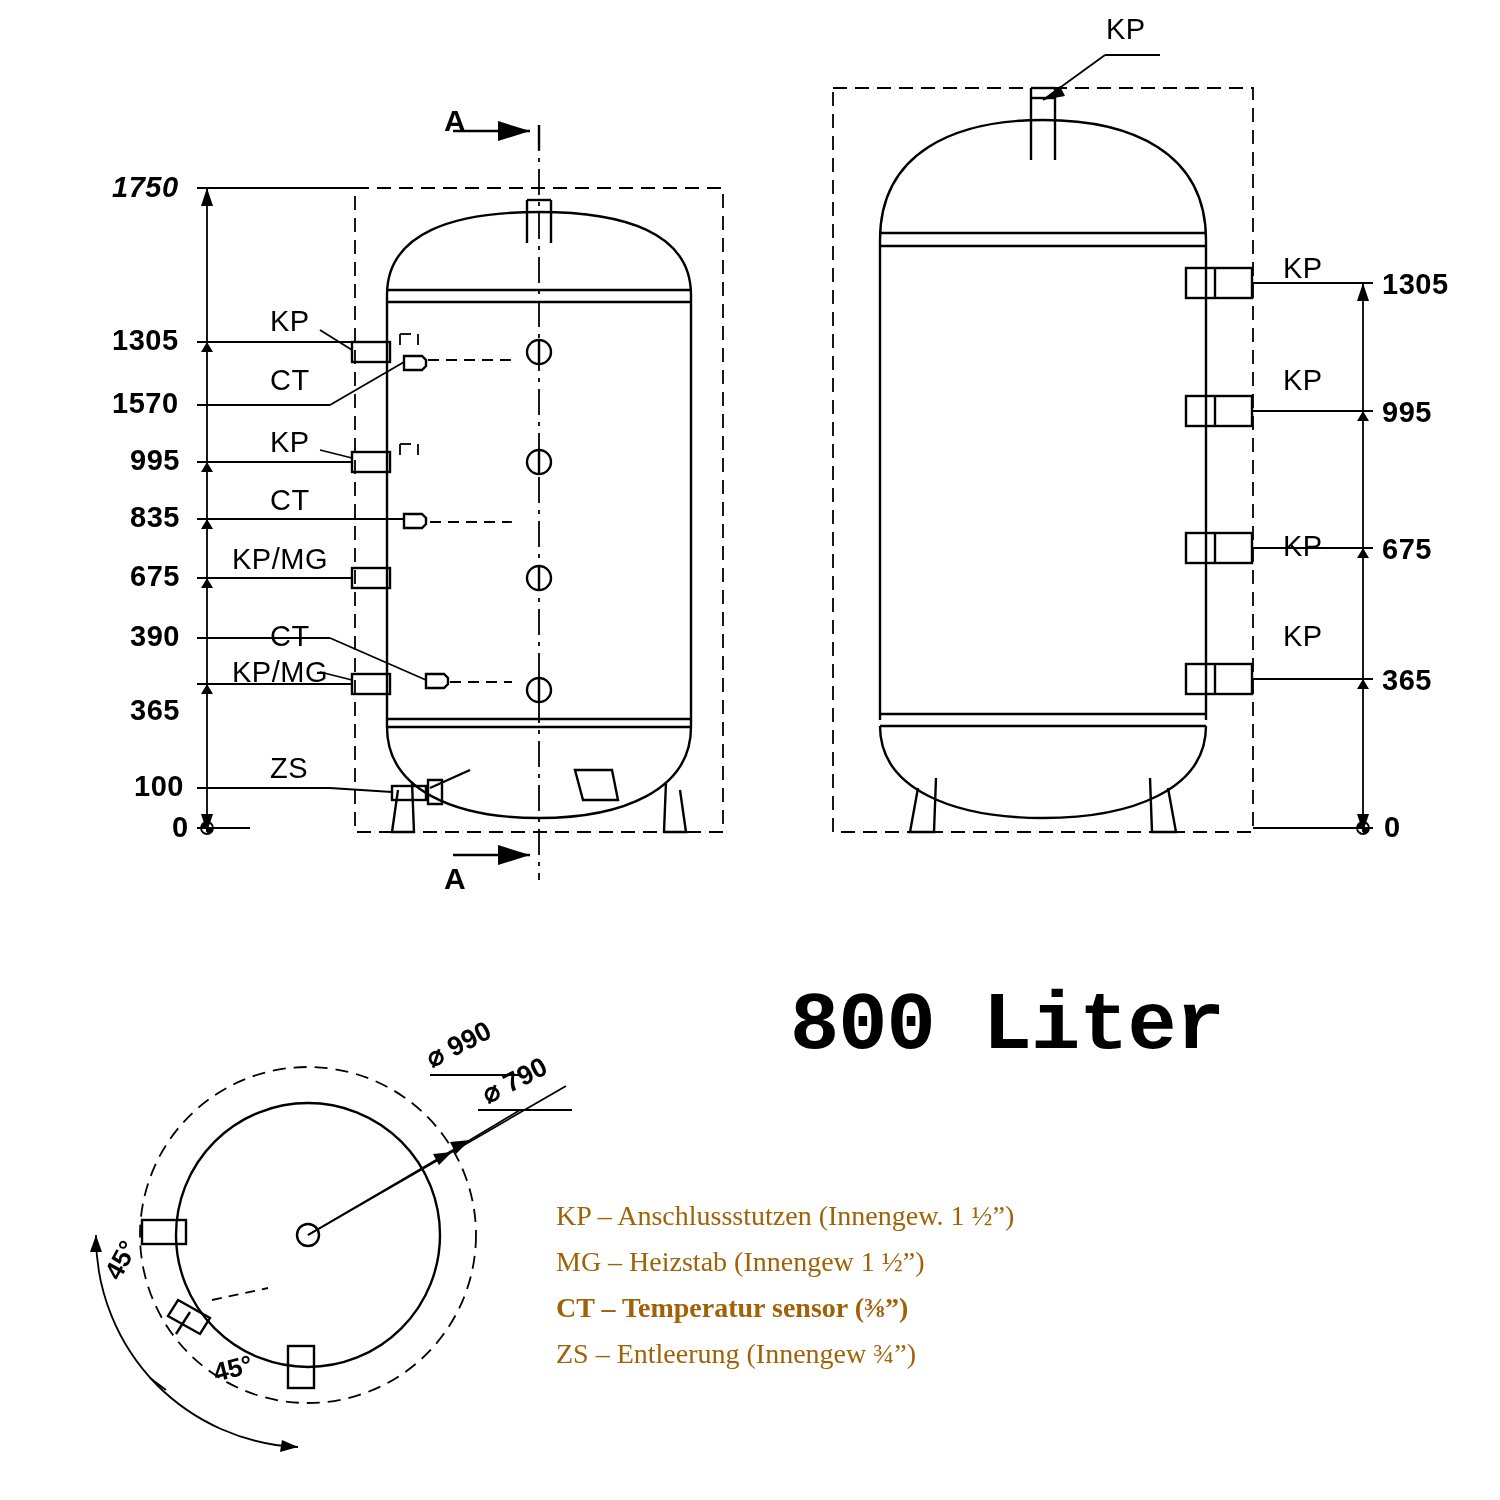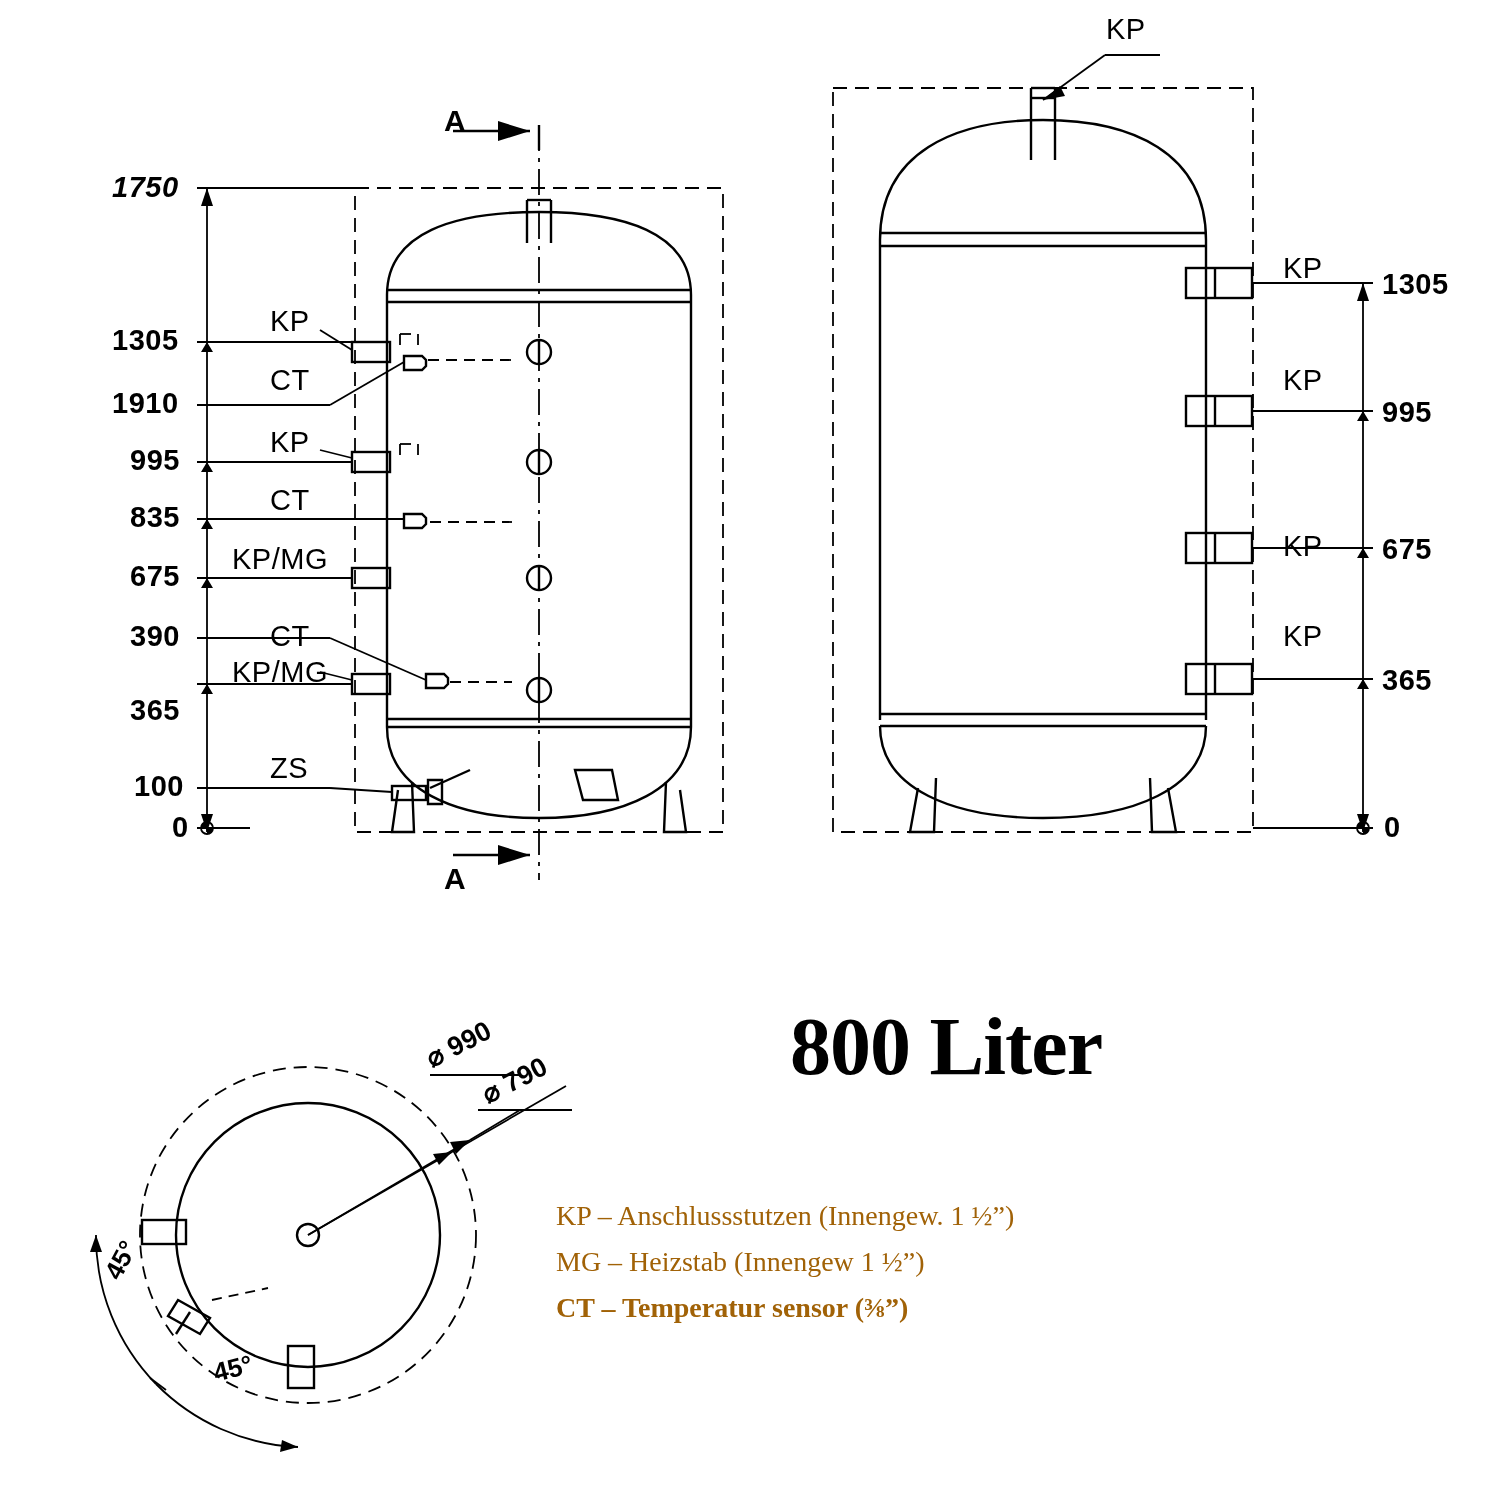--- a/index.html
+++ b/index.html
@@ -42,26 +42,25 @@
   }
   .sectletter {
     position: absolute;
     font-family: "Liberation Sans", sans-serif;
     font-weight: bold;
     font-size: 30px;
     color: #000;
   }
   .title {
     position: absolute;
-    font-family: Liberation Serif, serif;
+    font-family: Liberation Mono, monospace;
     font-weight: bold;
     font-size: 82px;
     color: #000;
     letter-spacing: -1px;
-    margin-top: 20px;
   }
   .legend {
     position: absolute;
     font-family: "Liberation Serif", serif;
     font-size: 28px;
     color: #a16207;
     white-space: nowrap;
   }
   .angtext {
     position: absolute;
@@ -323,21 +322,21 @@
         </g>
       </g>
     </g>
   </svg>
 
   <div class="sectletter" style="left:444px; top:104px;">A</div>
   <div class="sectletter" style="left:444px; top:862px;">A</div>
 
   <div class="dimtext" style="left:112px; top:171px;font-style:italic;">1750</div>
   <div class="dimtext" style="left:112px; top:324px;">1305</div>
-  <div class="dimtext" style="left:112px; top:387px;">1910</div>
+  <div class="dimtext" style="left:112px; top:387px;">1570</div>
   <div class="dimtext" style="left:130px; top:444px;">995</div>
   <div class="dimtext" style="left:130px; top:501px;">835</div>
   <div class="dimtext" style="left:130px; top:560px;">675</div>
   <div class="dimtext" style="left:130px; top:620px;">390</div>
   <div class="dimtext" style="left:130px; top:694px;">365</div>
   <div class="dimtext" style="left:134px; top:770px;">100</div>
   <div class="dimtext" style="left:172px; top:811px;">0</div>
 
   <div class="porttext" style="left:270px; top:305px;">KP</div>
   <div class="porttext" style="left:270px; top:364px;">CT</div>
@@ -363,14 +362,15 @@
   <div class="title" style="left:790px; top:980px;">800 Liter</div>
 
   <div class="diatext" style="left:428px; top:1044px; transform: rotate(-27deg); transform-origin: left center;">⌀ 990</div>
   <div class="diatext" style="left:484px; top:1080px; transform: rotate(-27deg); transform-origin: left center;">⌀ 790</div>
   <div class="angtext" style="left:112px; top:1262px; transform: rotate(-62deg); transform-origin: left center;">45°</div>
   <div class="angtext" style="left:214px; top:1358px; transform: rotate(-14deg); transform-origin: left center;">45°</div>
 
   <div class="legend" style="left:556px; top:1200px;">KP – Anschlussstutzen (Innengew. 1 ½”)</div>
   <div class="legend" style="left:556px; top:1246px;text-align:right;">MG – Heizstab (Innengew 1 ½”)</div>
   <div class="legend" style="left:556px; top:1292px;font-weight:bold;">CT – Temperatur sensor (⅜”)</div>
+  <div class="legend" style="left:556px; top:1338px;">ZS – Entleerung (Innengew ¾”)</div>
 
 </div>
 
 </body></html>

